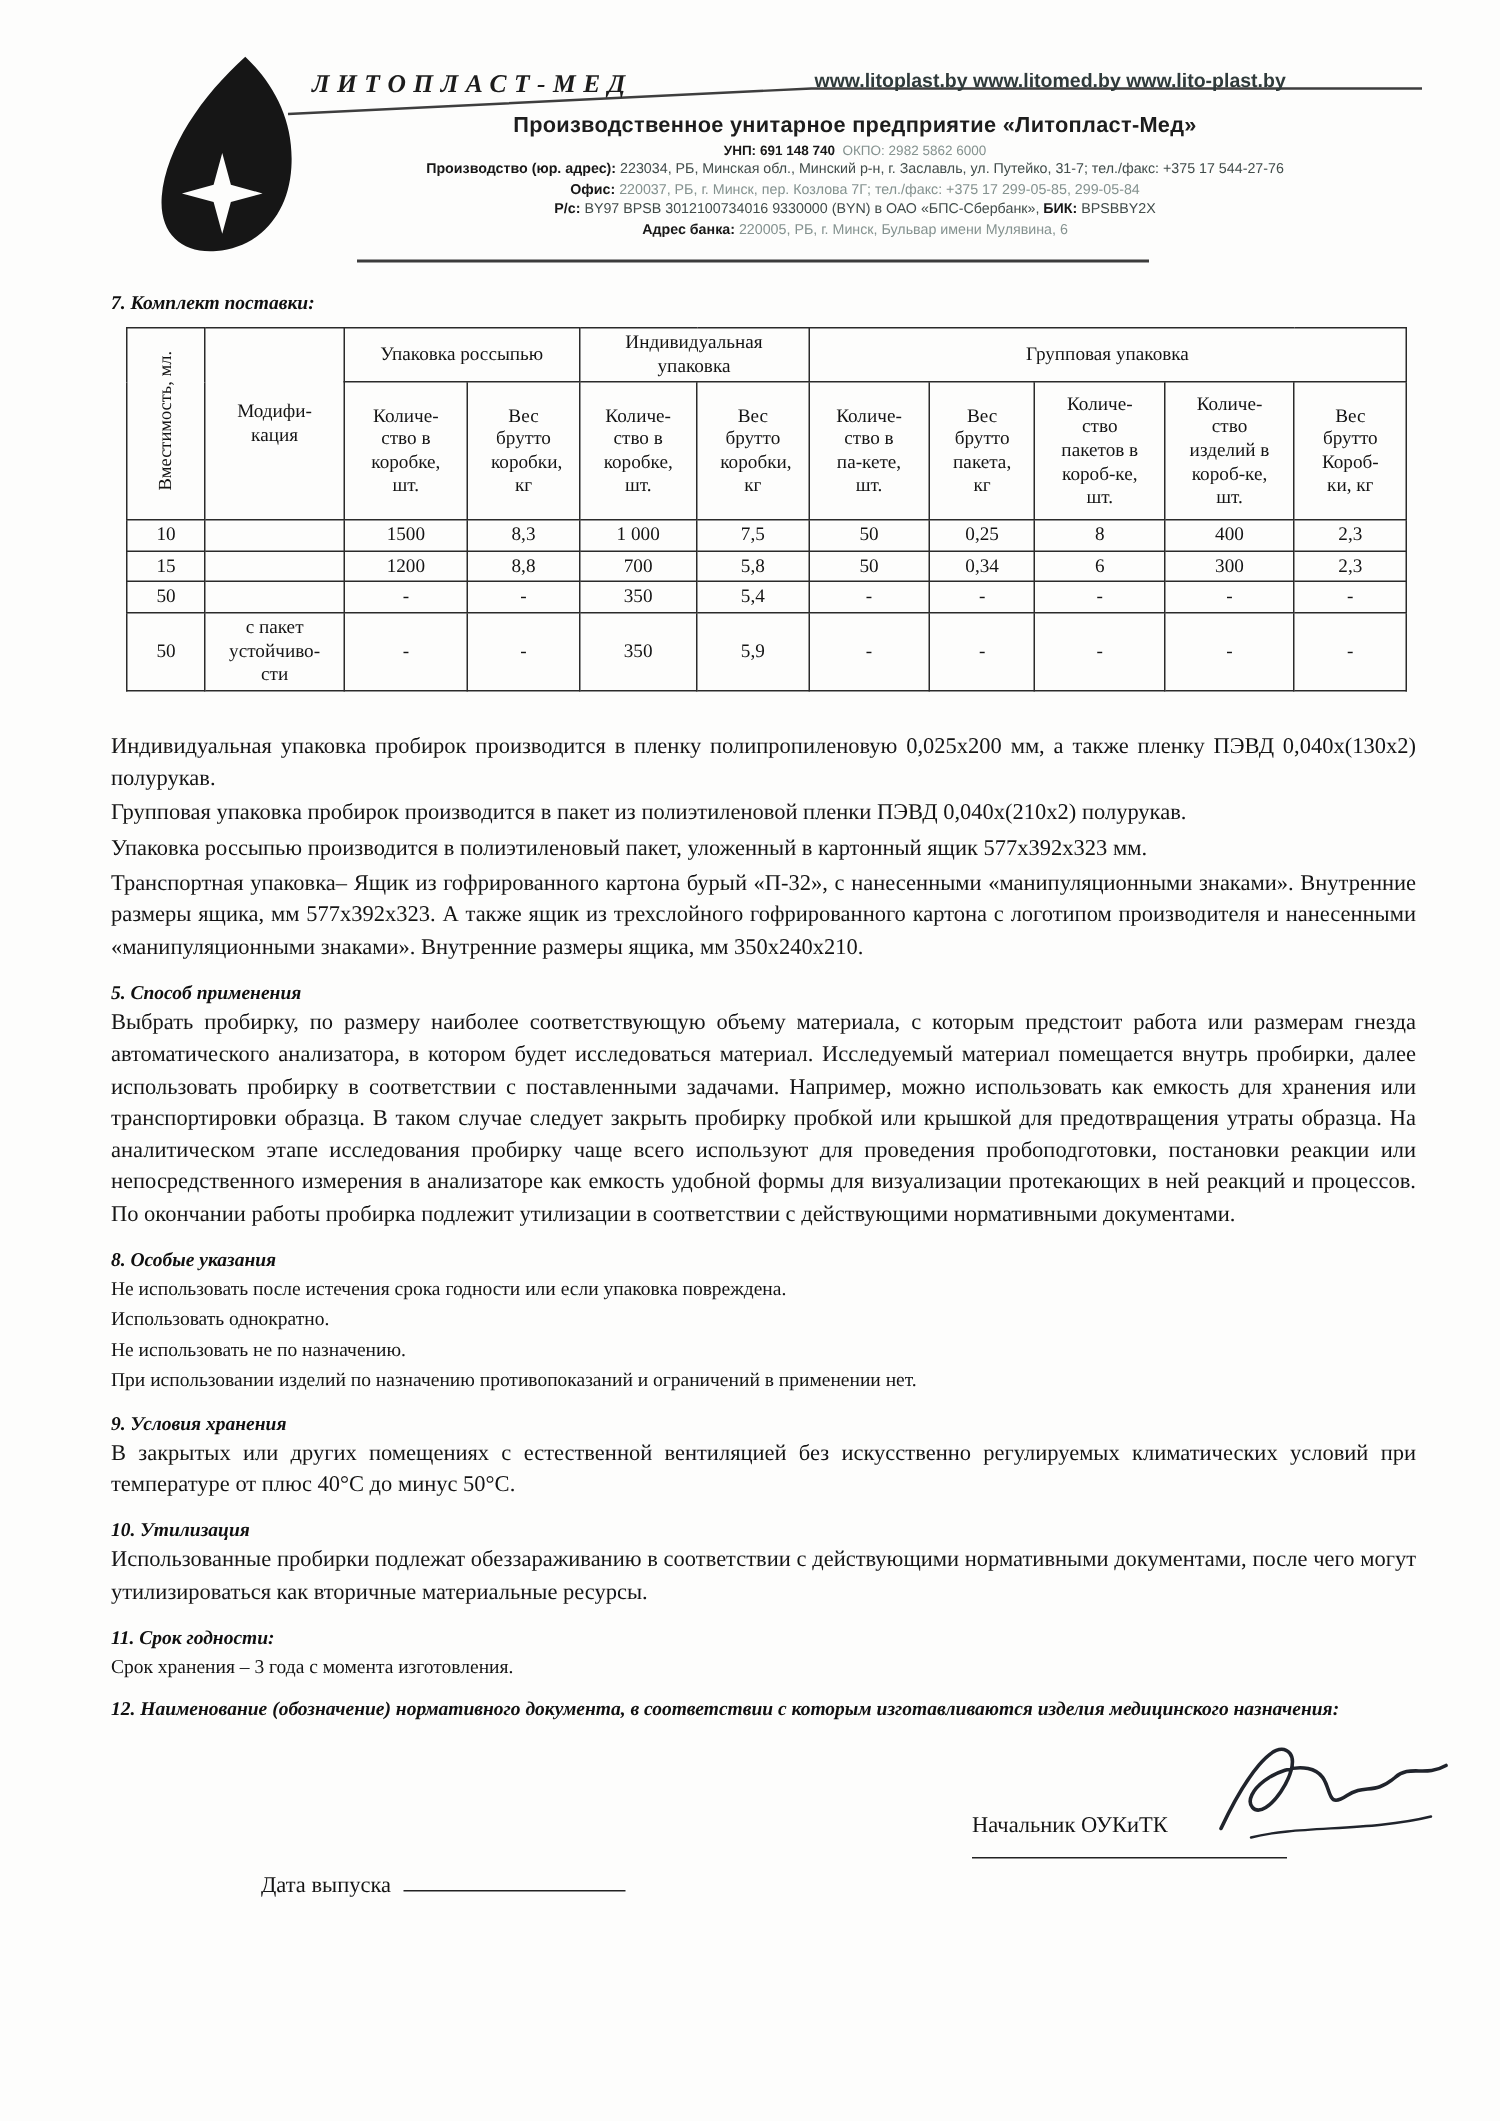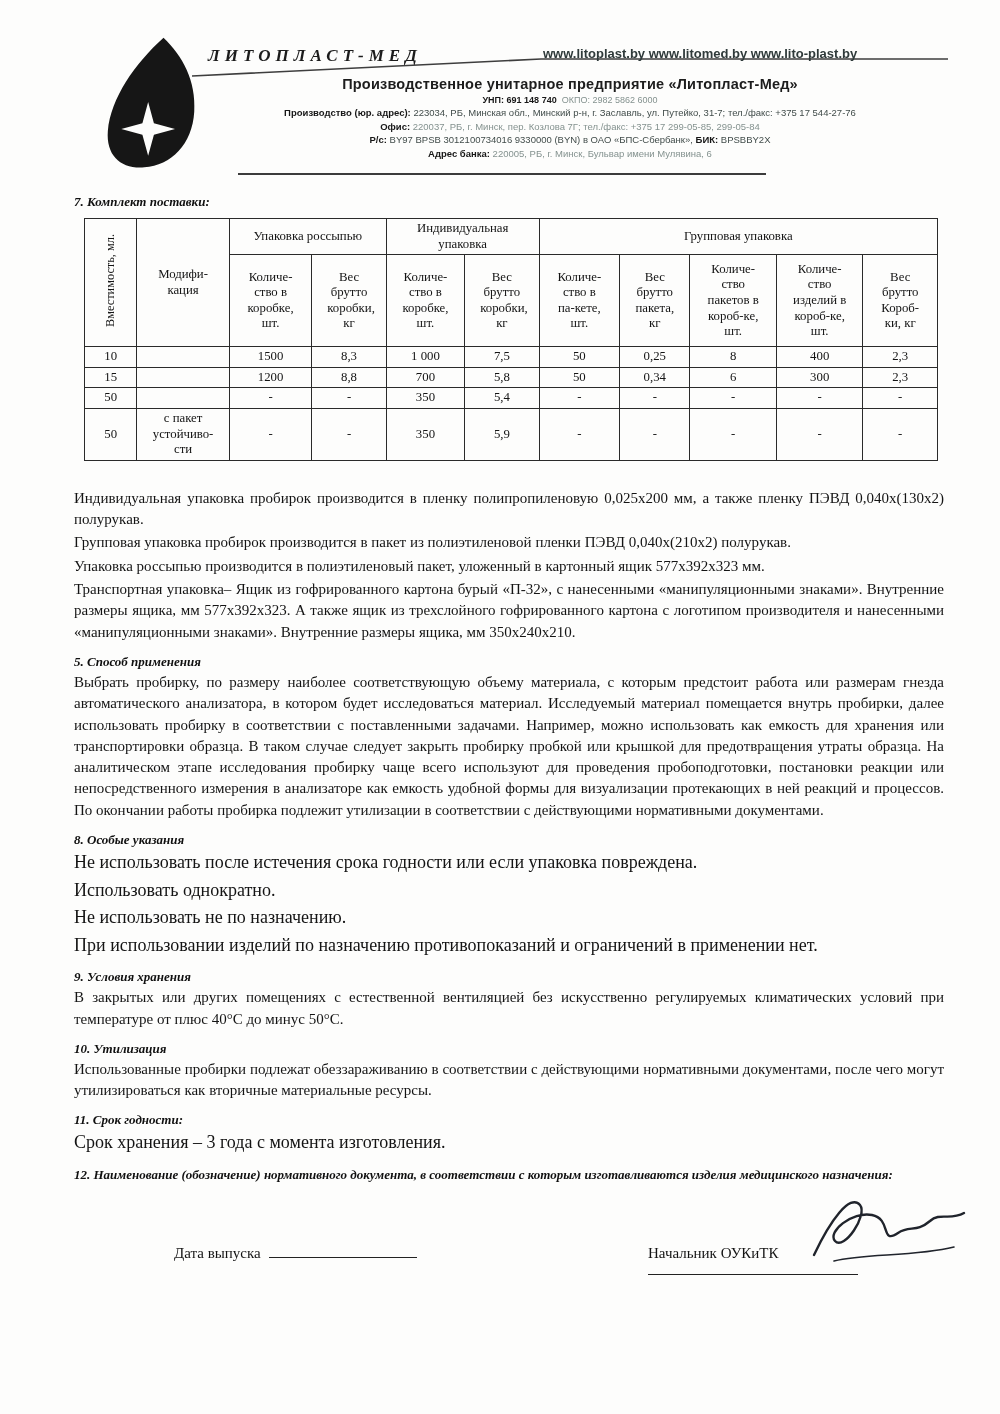--- a/index.html
+++ b/index.html
@@ -28,35 +28,35 @@
   .info-line { font-size:9.5px; margin-top:2.5px; color:#3c4543; }
   .info-line .lbl { font-weight:bold; color:#171717; }
   .info-line .faded { color:#84928f; }
   .info-line .val { color:#414c4a; }
   .header-rule { position:absolute; left:238px; top:173px; width:528px; border-top:2px solid #3c3c3c; }
 
   
   .content { padding:4px 56px 0 74px; }
   .sec-title { font-weight:bold; font-style:italic; font-size:13px; margin-top:11px; color:#101010; }
   p.body { font-size:15px; line-height:1.42; text-align:justify; margin-top:2px; }
-  p.line { font-size:18px; line-height:1.42; margin-top:2px; text-align:left; }
+  p.line { font-size:13px; line-height:1.42; margin-top:2px; text-align:left; }
 
   
   .tbl-wrap { margin:8px 6px 0 10px; }
   table { border-collapse:collapse; width:100%; table-layout:fixed; font-size:12.8px; }
   th, td { border:1px solid #2a2a2a; padding:2px 15px; text-align:center; vertical-align:middle; font-weight:normal; line-height:1.22; }
   thead tr.grp th { height:36px; }
   thead tr.sub th { height:92px; }
   tbody td { height:18px; }
   .vhead .vtext { writing-mode:vertical-rl; transform:rotate(180deg); display:inline-block; font-size:12.3px; line-height:1.1; }
 
   
   .footer { position:relative; height:90px; margin-top:24px; }
   .footer .item { position:absolute; top:38px; font-size:15px; }
-  .footer .date-item { left:100px; }
+  .footer .date-item { left:100px;margin-top:39px; }
   .footer .chief-item { left:574px; }
   .blank { display:inline-block; border-bottom:1.6px solid #222; height:13px; vertical-align:baseline; }
   .date-blank { width:148px; margin-left:8px; }
   .chief-blank { width:210px; }
   .signature { position:absolute; left:730px; top:-16px; width:170px; height:86px; }
 </style>
 </head>
 <body>
 
 <div class="header">

